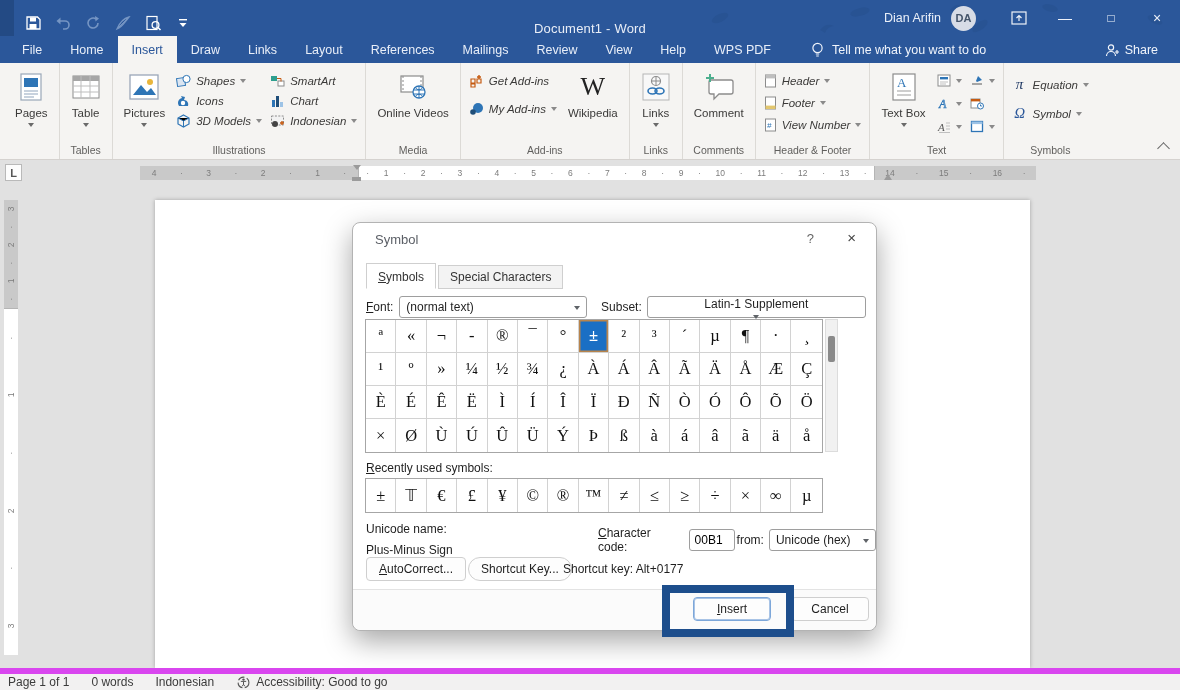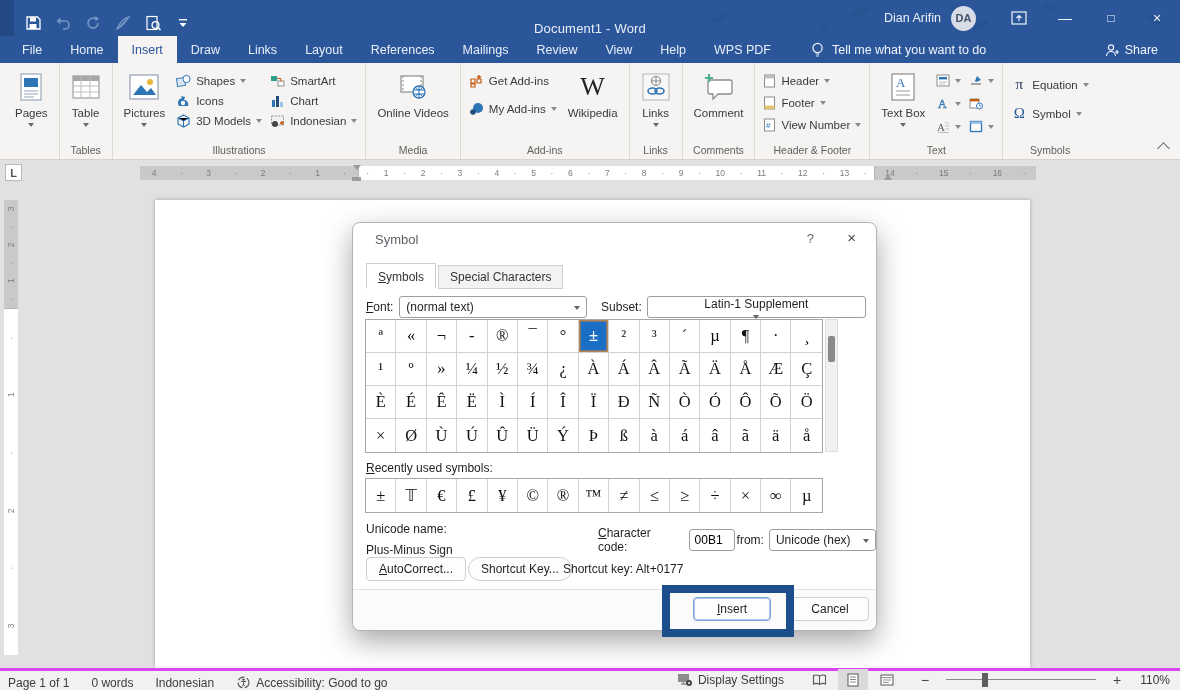--- a/index.html
+++ b/index.html
@@ -29,21 +29,21 @@
   .tellme { display:flex; align-items:center; gap:8px; color:#f0f4fb; font-size:12.5px; margin-left:26px; }
   .share { margin-left:auto; margin-right:22px; display:flex; align-items:center; gap:6px; color:#f0f4fb; font-size:12.5px; }
 
   
   .ribbon { position:absolute; left:0; top:63px; width:1180px; height:97px; background:#f5f4f2; border-bottom:1px solid #d5d2cf; display:flex; align-items:stretch; padding-left:4px; }
   .rgroup { position:relative; border-right:1px solid #dcdad6; display:flex; flex-direction:column; align-items:center; padding:4px 5px 18px 5px; }
   .rlabel { position:absolute; bottom:3px; left:0; right:0; text-align:center; font-size:10.5px; color:#605f5d; white-space:nowrap; }
   .rbody { display:flex; align-items:flex-start; gap:2px; height:100%; }
   .bigbtn { display:flex; flex-direction:column; align-items:center; justify-content:flex-start; padding:4px 6px 0 6px; font-size:11.5px; color:#3b3a39; text-align:center; line-height:1.15; cursor:default; }
   .bigbtn .bicon { height:32px; display:flex; align-items:center; justify-content:center; margin-bottom:4px; }
-  .smallcol { display:flex; flex-direction:column; justify-content:flex-start; gap:4px; padding-top:6px; }
+  .smallcol { display:flex; flex-direction:column; justify-content:flex-start; gap:4px; padding-top:6px;font-style:italic; }
   .smallbtn { display:flex; align-items:center; gap:5px; font-size:11.5px; color:#3b3a39; white-space:nowrap; padding:1px 3px; }
   .chev { width:0; height:0; border:3px solid transparent; border-top:4px solid #6a6a6a; display:inline-block; margin-top:3px; }
   .chev.lite { border-top-color:#8a8a8a; }
   .wiki-w { font-family:"Liberation Serif", serif; font-size:26px; color:#222; line-height:30px; }
   .greek { font-family:"Liberation Serif", serif; font-size:15px; color:#2b579a; width:16px; text-align:center; }
   .collapse-chevron { position:absolute; right:12px; bottom:6px; width:9px; height:9px; border-left:1.5px solid #666; border-top:1.5px solid #666; transform:rotate(45deg); }
 
   
   .tabstop-box { position:absolute; left:5px; top:164px; width:17px; height:17px; background:#fdfdfd; border:1px solid #b9b9b9; color:#555; font-size:11px; font-weight:bold; display:flex; align-items:center; justify-content:center; }
   .hruler { position:absolute; left:140px; top:166px; width:896px; height:14px; display:flex; font-size:8.5px; color:#7c7c7c; }
@@ -94,21 +94,21 @@
   .sk-btn { position:absolute; left:115px; top:334px;border-radius:12px; }
   .sk-text { position:absolute; left:210px; top:339px; font-size:12px; }
   .dlg-footer { position:absolute; left:0; right:0; bottom:0; height:41px; background:#fbfbfb; border-top:1px solid #e3e3e3; border-radius:0 0 8px 8px; }
   .insert-btn { position:absolute; left:340px; top:374px; width:78px; height:24px; border-color:#7da7d9; box-shadow:0 0 0 1px #a9c4e6 inset; }
   .cancel-btn { position:absolute; left:438px; top:374px; width:78px; height:24px; }
   .ul-first { display:inline-block; }
   .ul-first::first-letter { text-decoration:underline; }
   .annotation { position:absolute; left:662px; top:585px; width:132px; height:52px; border:8px solid #1d4e8c; z-index:10; }
 
   
-  .statusbar { position:absolute; left:0; bottom:0; width:1180px; height:22px; background:#f2f1f1; border-top:3px solid #d946ef; display:flex; align-items:flex-end; font-size:12px; color:#3b3b3b; }
+  .statusbar { position:absolute; left:0; bottom:0; width:1180px; height:22px; background:#f2f1f1; border-top:6px solid #d946ef; display:flex; align-items:center; font-size:12px; color:#3b3b3b; }
   .sb-left { display:flex; align-items:center; gap:22px; margin-left:8px; }
   .sb-item { display:flex; align-items:center; gap:5px; }
   .sb-right { margin-left:auto; display:flex; align-items:center; margin-right:10px; gap:4px;margin-top:47px; }
   .viewbtn { width:30px; height:21px; display:flex; align-items:center; justify-content:center; }
   .viewbtn.active { background:#dadada; }
   .zoom-track { width:150px; height:1px; background:#8a8a8a; position:relative; margin:0 10px; }
   .zoom-thumb { position:absolute; left:36px; top:-6.5px; width:6px; height:14px; background:#5e5e5e; }
   .zoom-sign { font-size:14px; color:#444; width:14px; text-align:center; }
   .zoom-pct { width:42px; text-align:right; }
 </style>

